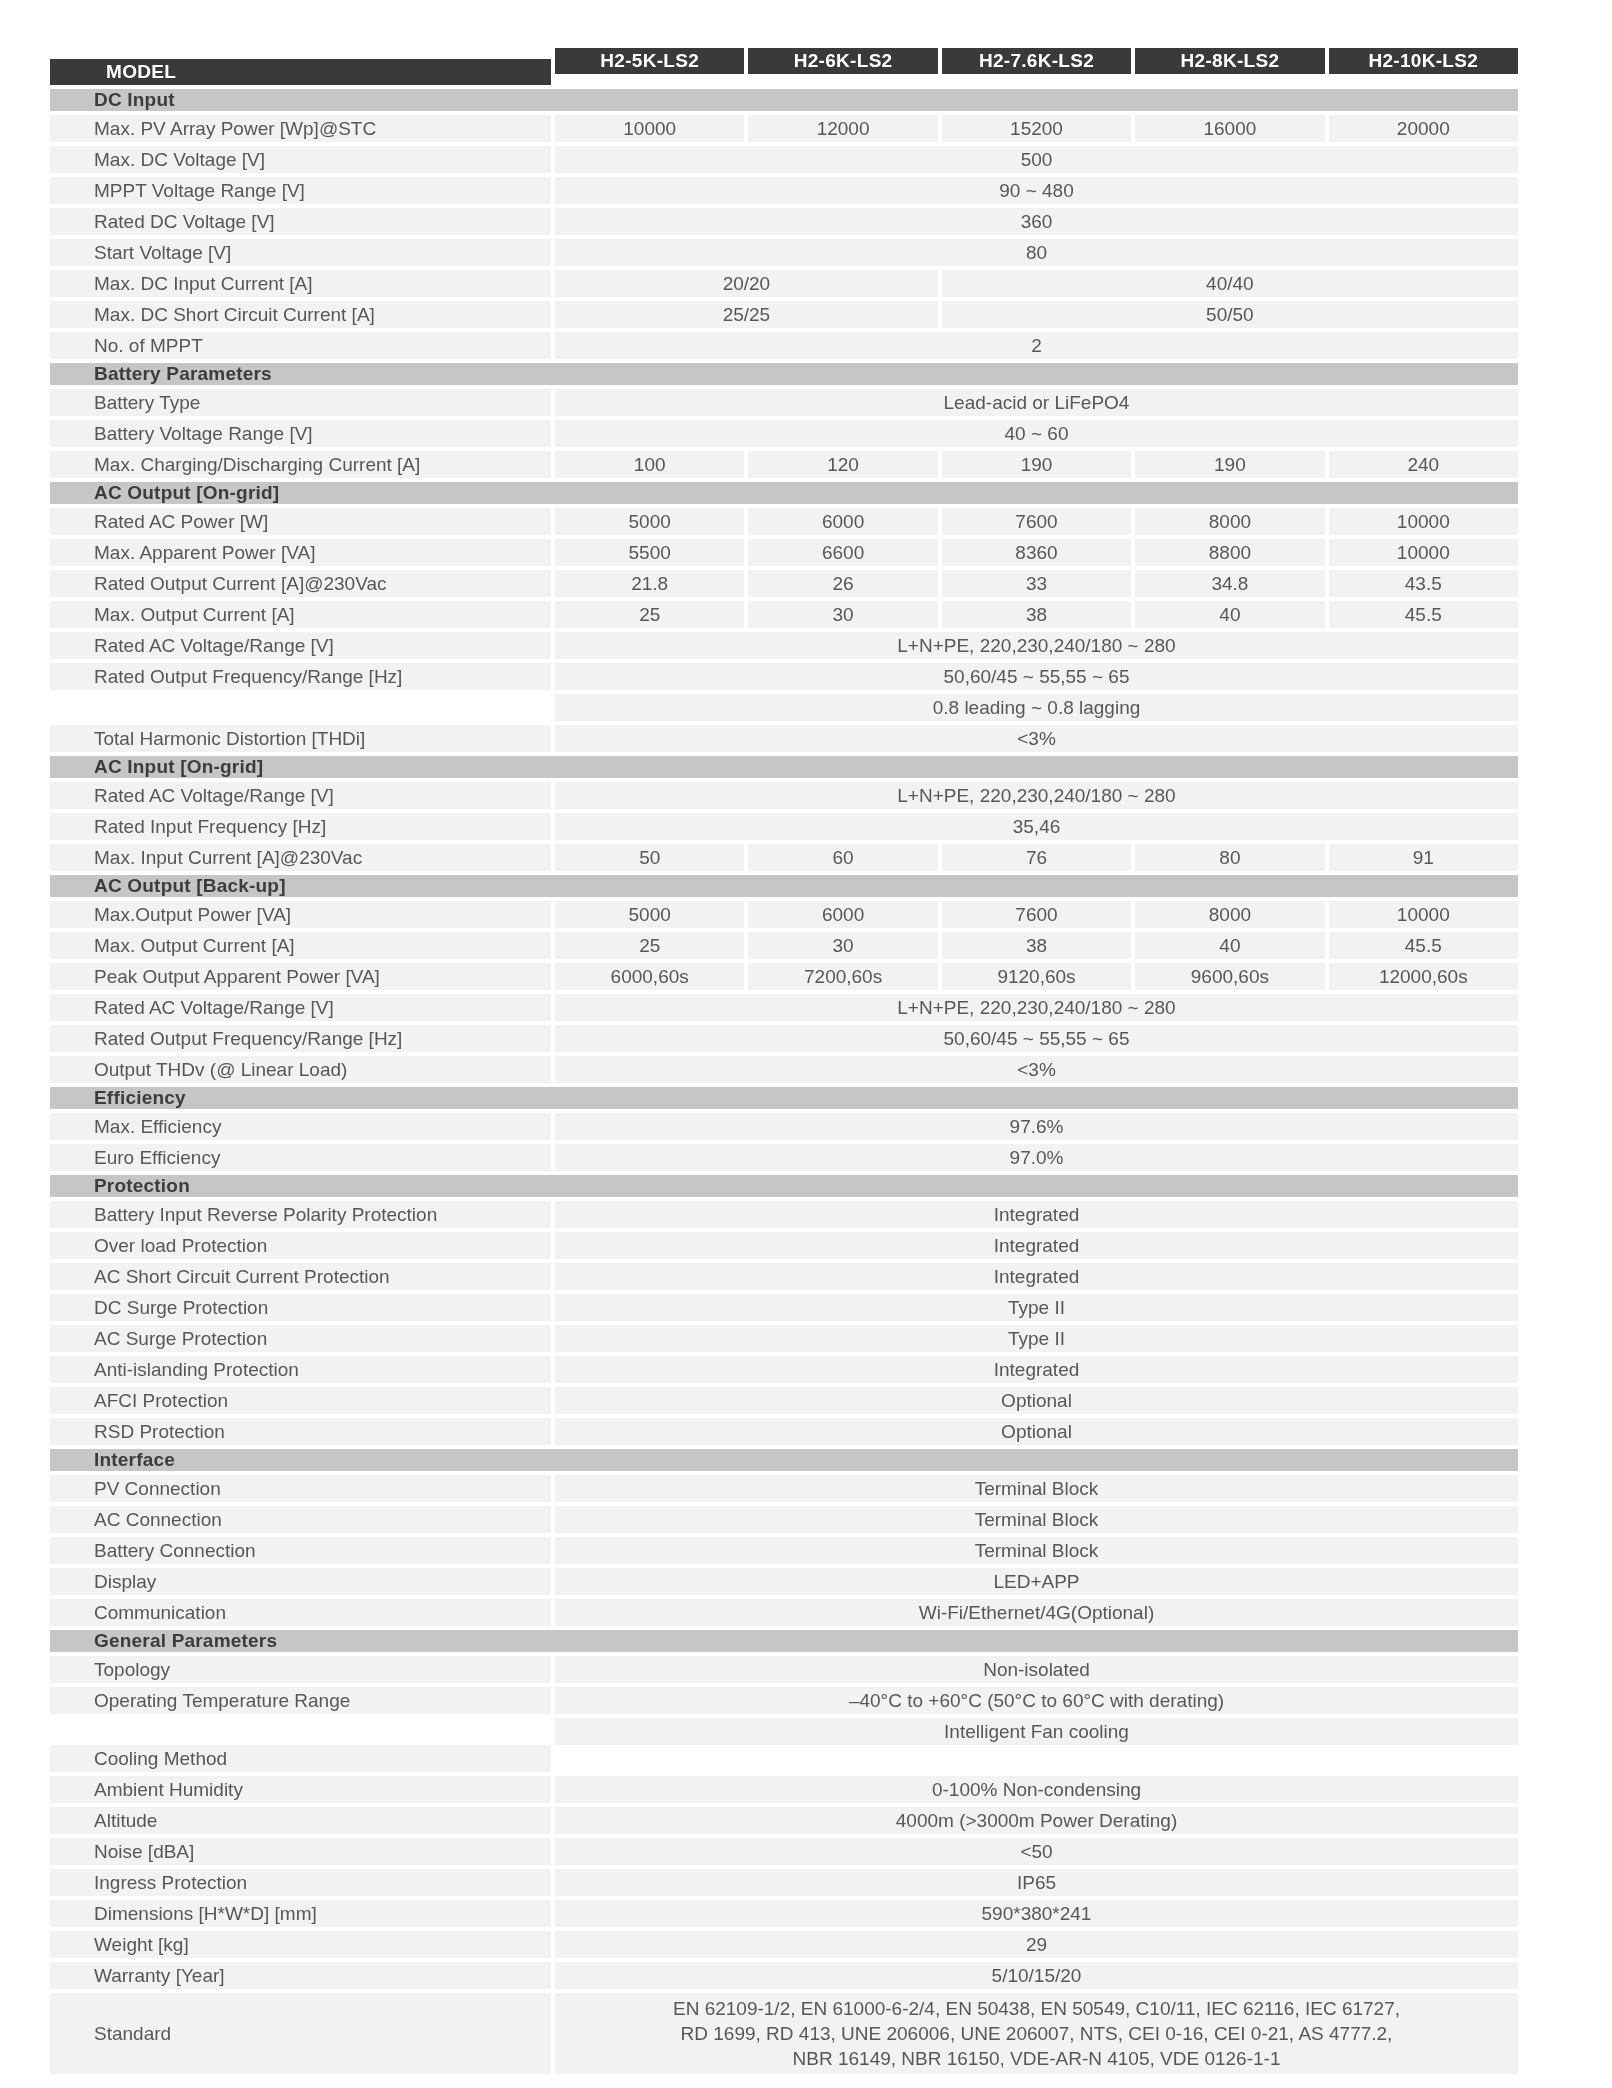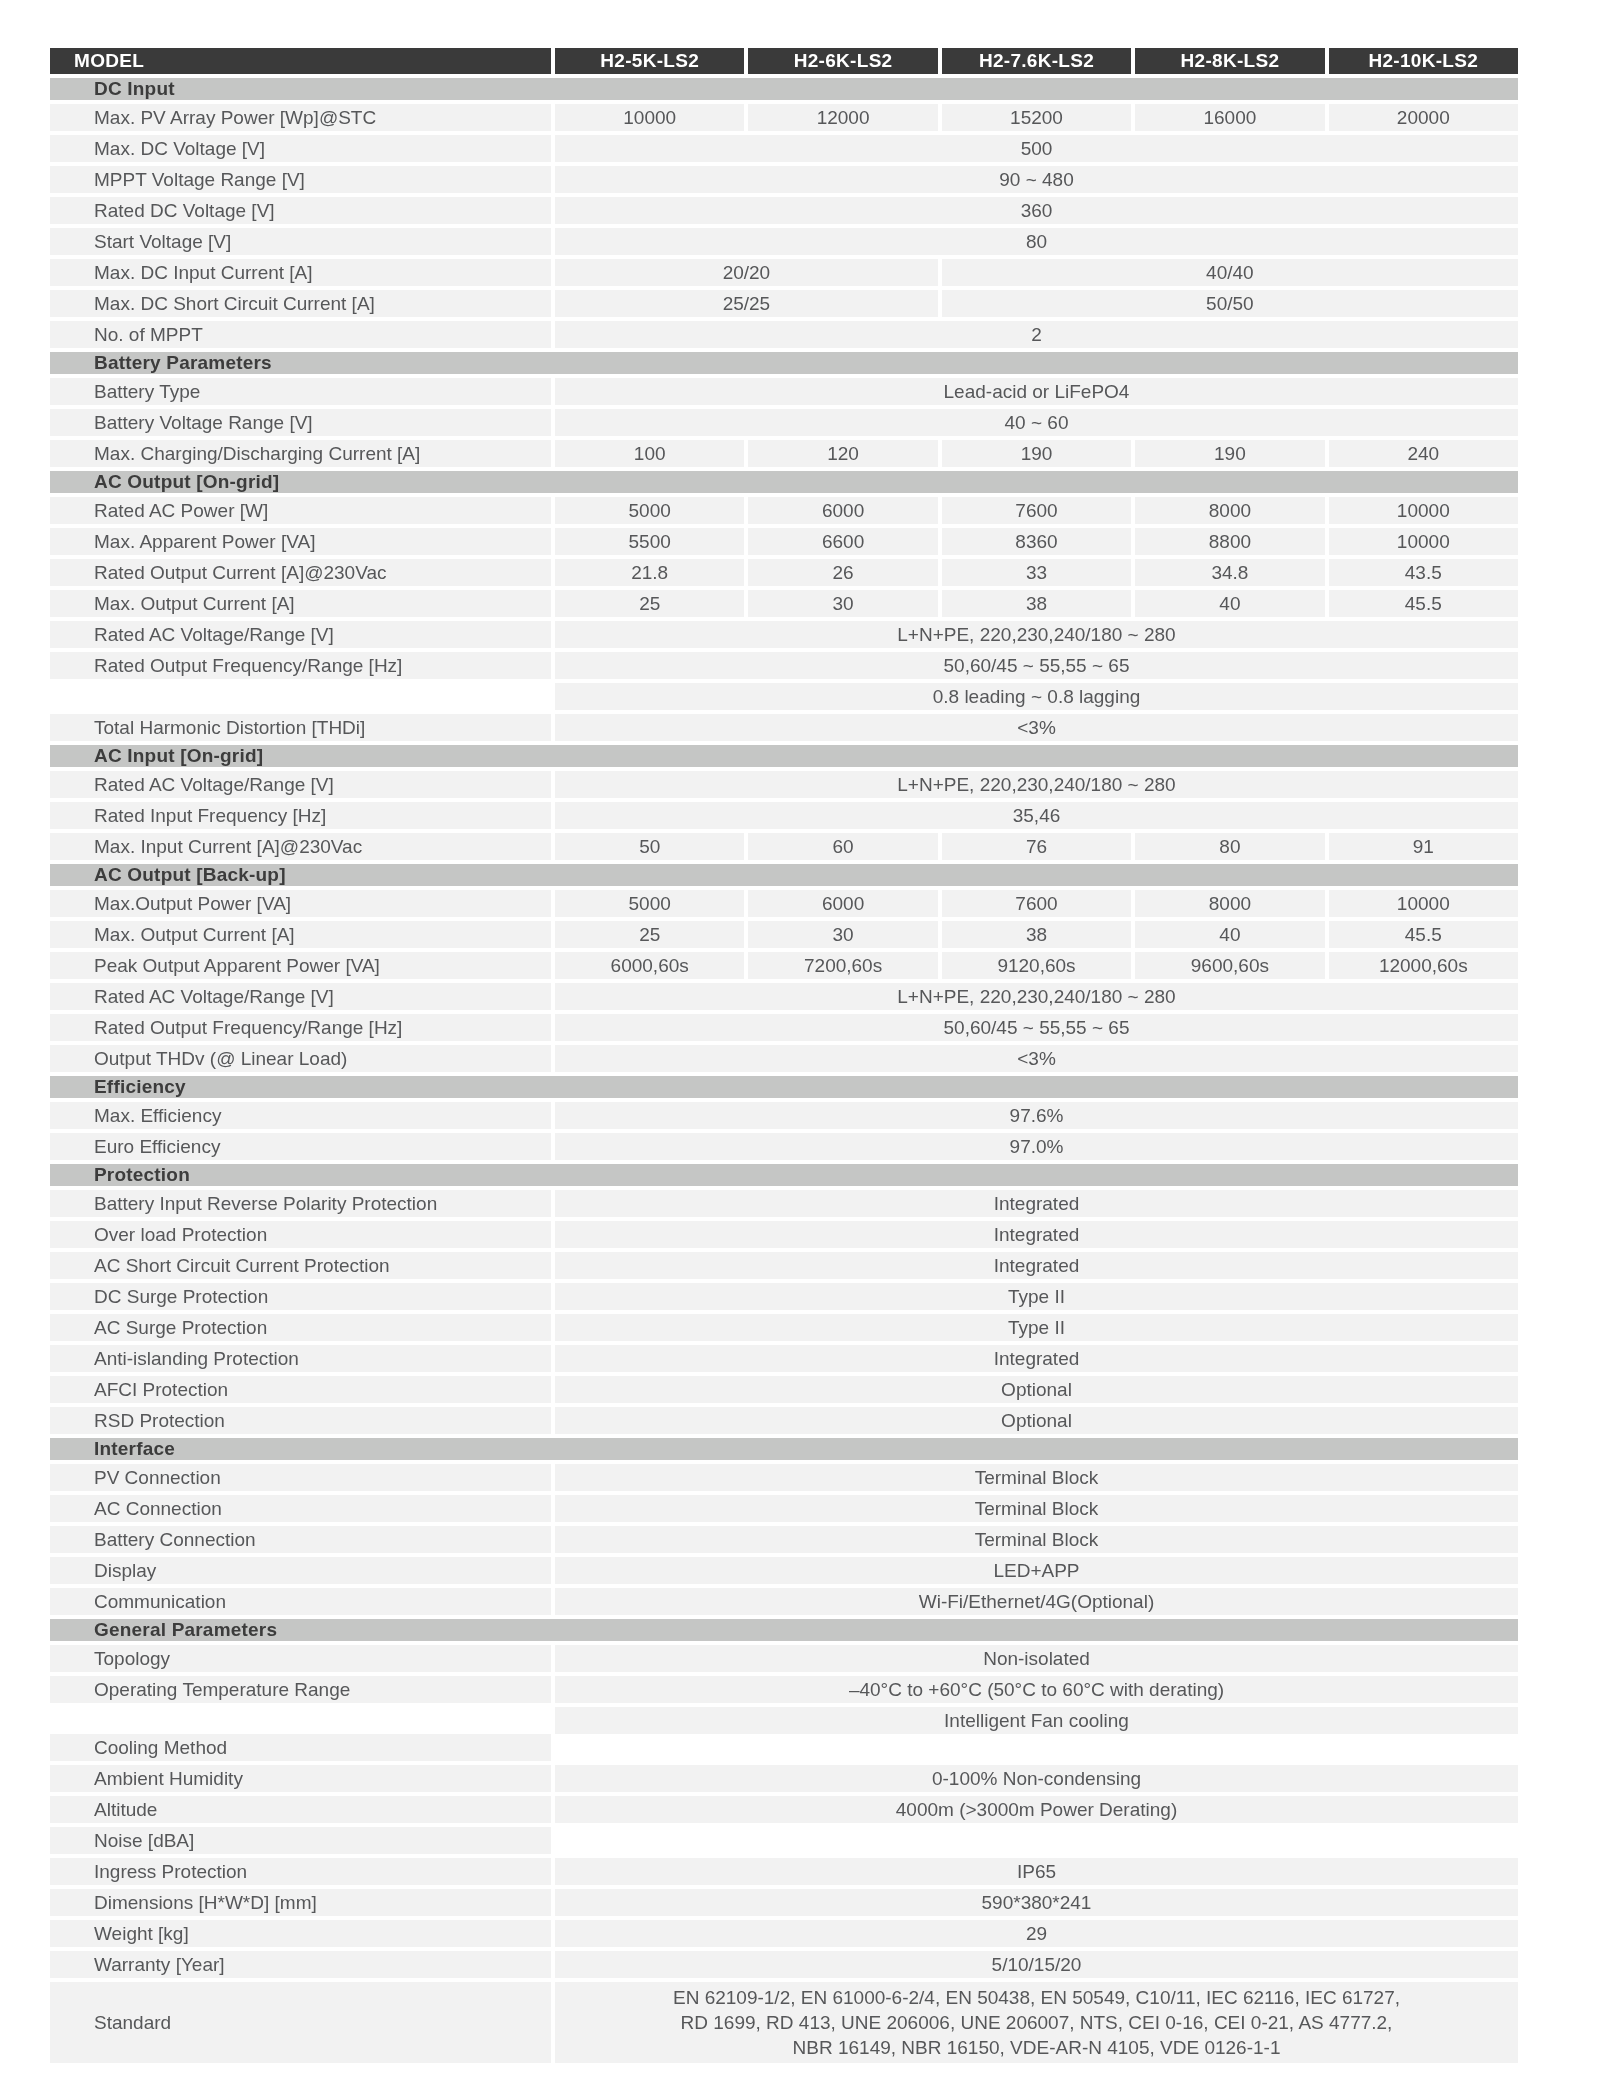--- a/index.html
+++ b/index.html
@@ -43,22 +43,23 @@
     font-weight:bold;
     font-size:19px;
     height:26px;
     display:flex;
     align-items:center;
     justify-content:center;
     letter-spacing:0.3px;
   }
   .header-row .cell.label{
     justify-content:flex-start;
-    padding-left:24px;
+    padding-left:56px;
     box-sizing:border-box;
+    margin-top:11px;
   }
   .section-band{
     height:22px;
     background:var(--band-bg);
     color:var(--band-text);
     font-weight:bold;
     font-size:19px;
     display:flex;
     align-items:center;
     padding-left:44px;
@@ -341,20 +342,21 @@
         <div class="grid-row spec-row">
           <div class="cell label">Ambient Humidity</div>
           <div class="cell" style="grid-column: 2 / -1;">0-100% Non-condensing</div>
         </div>
         <div class="grid-row spec-row">
           <div class="cell label">Altitude</div>
           <div class="cell" style="grid-column: 2 / -1;">4000m (&gt;3000m Power Derating)</div>
         </div>
         <div class="grid-row spec-row">
           <div class="cell label">Noise [dBA]</div>
+          <div class="cell" style="grid-column: 2 / -1;">&lt;50</div>
         </div>
         <div class="grid-row spec-row">
           <div class="cell label">Ingress Protection</div>
           <div class="cell" style="grid-column: 2 / -1;">IP65</div>
         </div>
         <div class="grid-row spec-row">
           <div class="cell label">Dimensions [H*W*D] [mm]</div>
           <div class="cell" style="grid-column: 2 / -1;">590*380*241</div>
         </div>
         <div class="grid-row spec-row">

